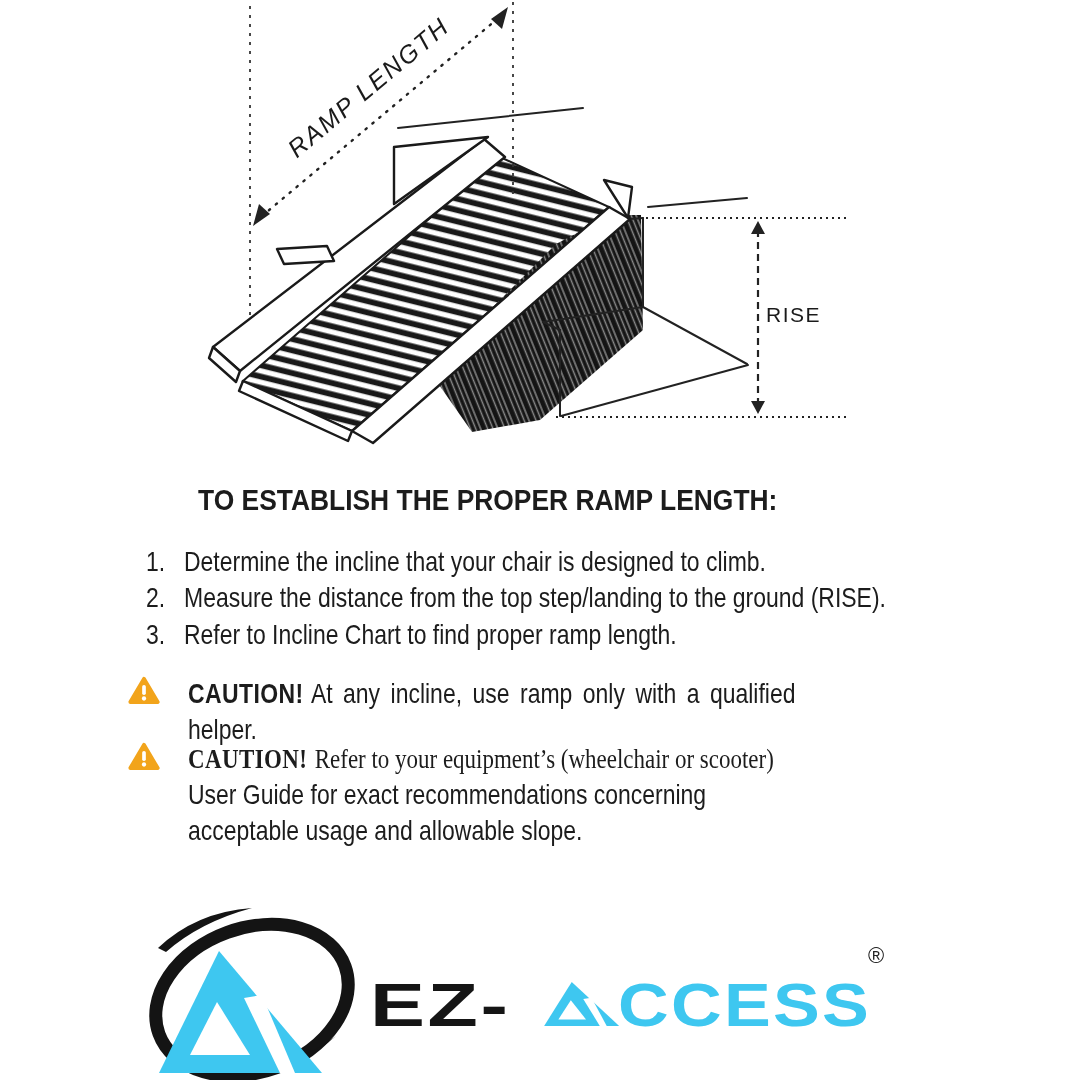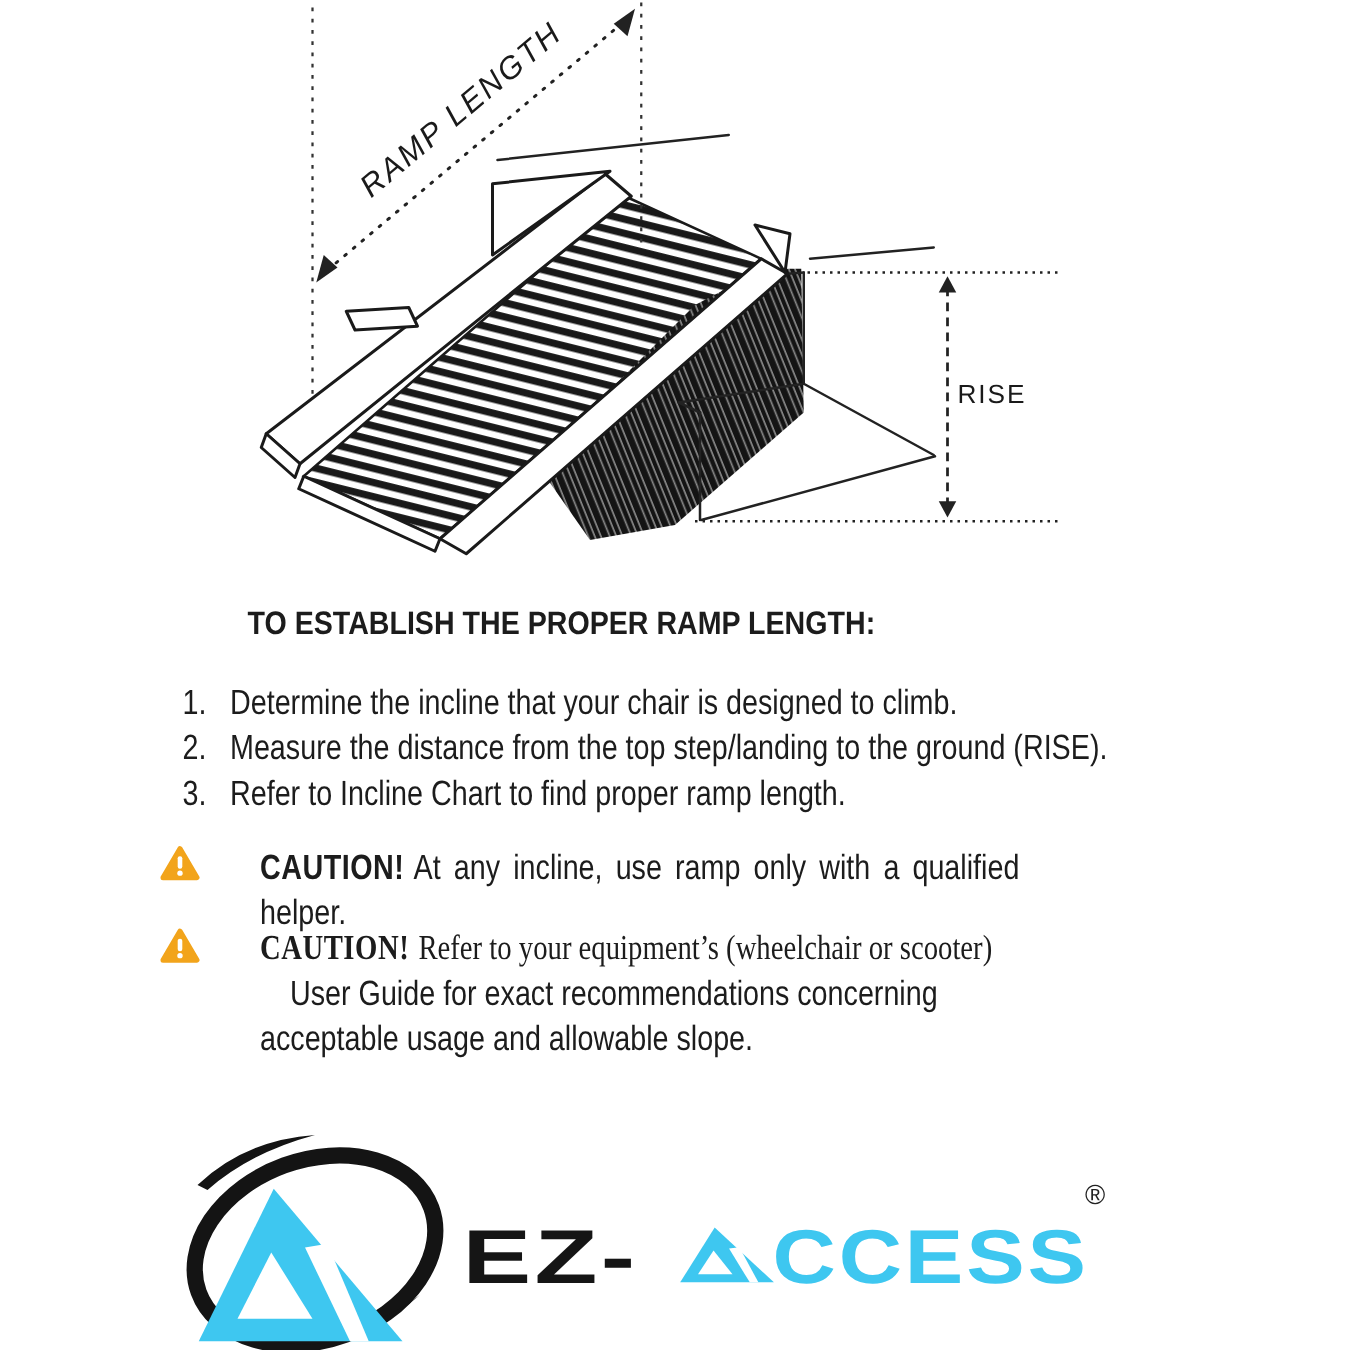--- a/index.html
+++ b/index.html
@@ -3,24 +3,24 @@
 <meta charset="utf-8">
 <style>
   html,body{margin:0;padding:0;background:#fff;}
   .page{position:relative;width:1080px;height:1080px;background:#ffffff;overflow:hidden;
         font-family:"Liberation Sans","DejaVu Sans",sans-serif;color:#1c1c1c;}
   svg{position:absolute;left:0;top:0;}
   .diagram{top:0;}
   .abs{position:absolute;white-space:nowrap;}
   .cond{display:inline-block;transform:scaleX(0.82);transform-origin:0 0;white-space:nowrap;}
   .cond-h{display:inline-block;transform:scaleX(0.88);transform-origin:0 0;white-space:nowrap;}
-  .heading{left:198px;top:483px;font-size:26px;font-weight:bold;letter-spacing:0;}
+  .heading{left:198px;top:483px;font-size:30px;font-weight:bold;letter-spacing:0;}
   .list-num{position:absolute;left:146px;font-size:28px;}
   .list-txt{position:absolute;left:184px;font-size:28px;}
-  .caution-line{position:absolute;left:208px;font-size:28px;}
+  .caution-line{position:absolute;left:188px;font-size:28px;}
   .caution-title{font-weight:bold;letter-spacing:0.5px;}
   .caution-rest{margin-left:9px;}
   .wspace{word-spacing:5px;}
   .caution-icon{position:absolute;left:128px;width:32px;height:29px;}
 </style>
 </head>
 <body>
 
 <div class="page">
 
@@ -118,21 +118,21 @@
 
   <div>
     <svg class="caution-icon" style="top:742px;" viewBox="0 0 40 36">
       <polygon points="20,3.5 37,32.5 3,32.5" fill="#F2A41B" stroke="#F2A41B" stroke-width="5" stroke-linejoin="round"></polygon>
       <rect x="17.7" y="11" width="4.6" height="12.5" rx="2.2" fill="#ffffff"></rect>
       <circle cx="20" cy="28" r="2.7" fill="#ffffff"></circle>
     </svg>
     <div class="caution-line" style="top:743px;font-family:Liberation Serif, serif;">
       <span class="cond"><span class="caution-title">CAUTION!</span><span class="caution-rest">Refer to your equipment’s (wheelchair or scooter)</span></span>
     </div>
-    <div class="caution-line" style="top:779px;margin-left:24px;">
+    <div class="caution-line" style="top:779px;">
       <span class="cond">User Guide for exact recommendations concerning</span>
     </div>
     <div class="caution-line" style="top:815px;text-decoration:underline;">
       <span class="cond">acceptable usage and allowable slope.</span>
     </div>
   </div>
 
   <svg style="top:905px;" width="1080" height="175" viewBox="0 905 1080 175">
 
     <g>

